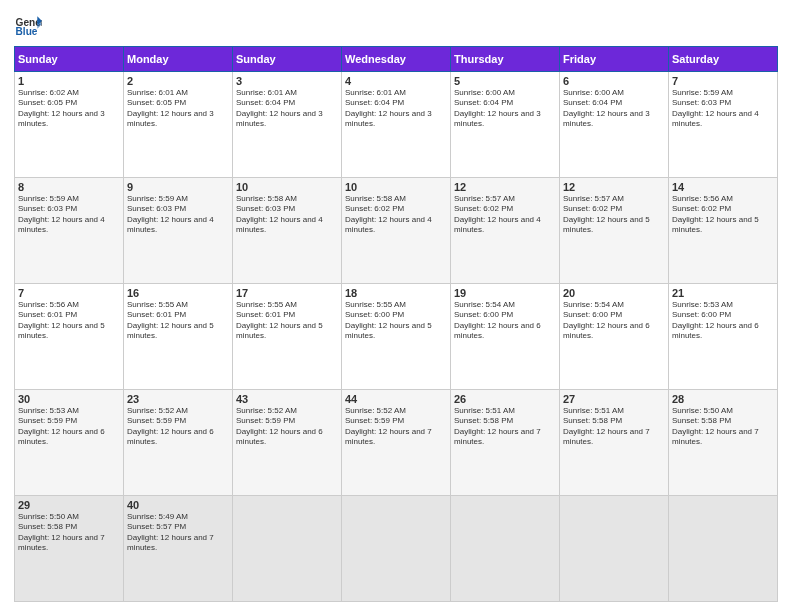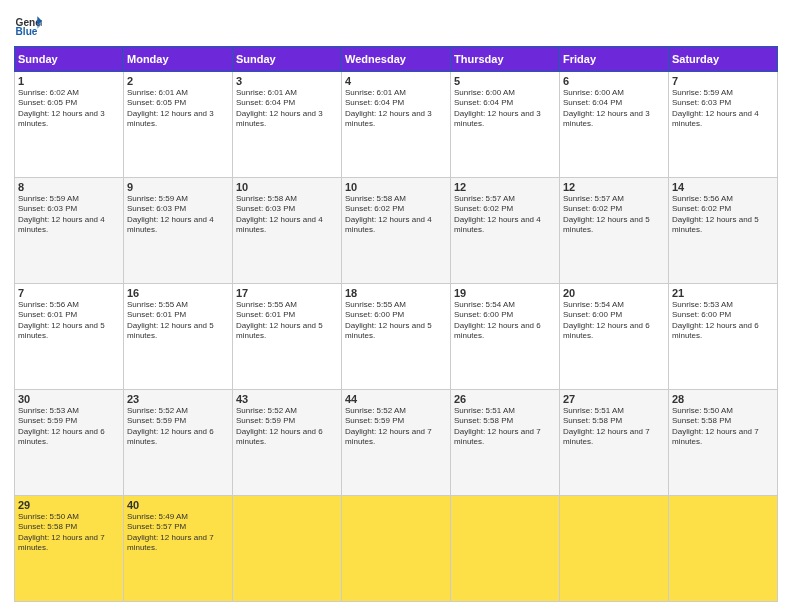--- a/index.html
+++ b/index.html
@@ -64,21 +64,21 @@
       vertical-align: top;
       padding: 3px 3px;
       font-size: 8.5px;
       color: #333;
       background: #fff;
     }
     .calendar tr:nth-child(even) td {
       background: #f5f5f5;
     }
     .calendar tr:last-child td {
-      background: #fde047;
+      background: #e5e5e5;
     }
     .day-num {
       font-size: 11px;
       font-weight: bold;
       display: block;
       margin-bottom: 1px;
     }
     .cell-info {
       font-size: 8px;
       line-height: 1.3;

